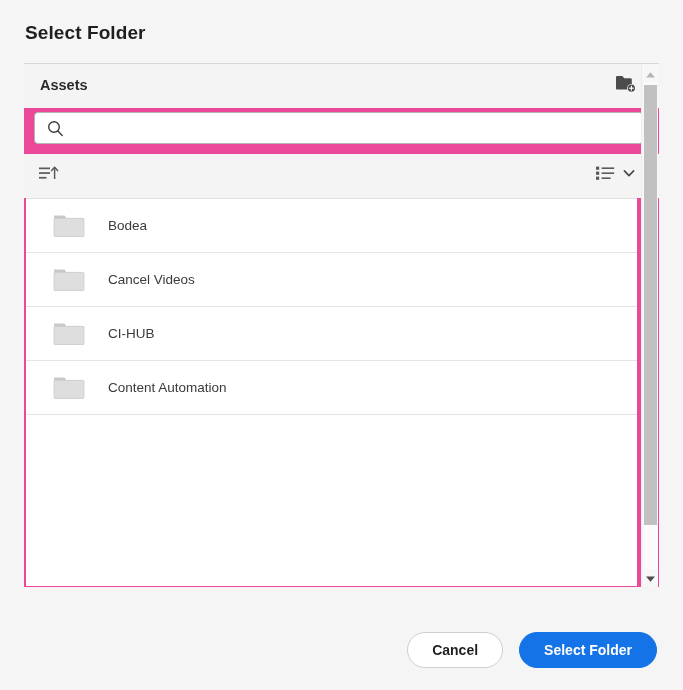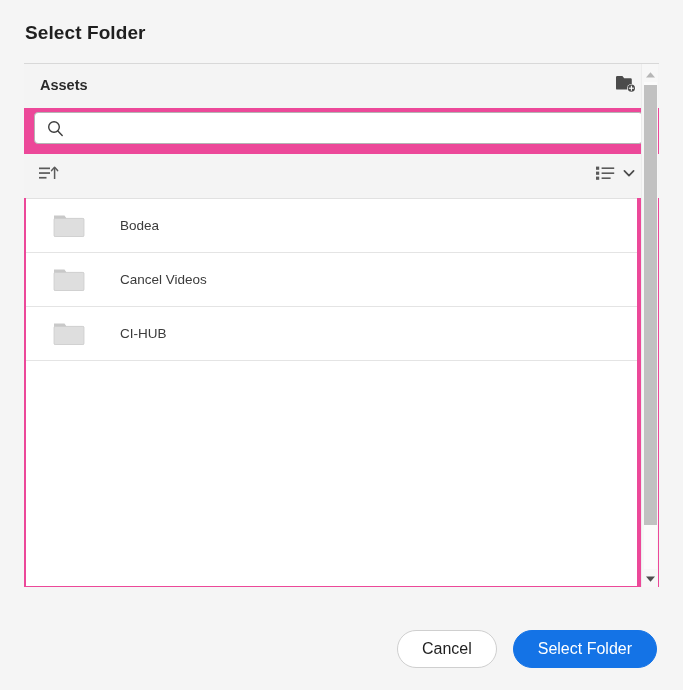--- a/index.html
+++ b/index.html
@@ -155,21 +155,21 @@
     cursor: pointer;
     box-sizing: border-box;
   }
   .folder-icon {
     margin-left: 24px;
     width: 38px;
     height: 30px;
     flex: none;
   }
   .folder-label {
-    margin-left: 32px;
+    margin-left: 20px;
     font-size: 13.5px;
     color: #3b3b3b;
   }
 
   
   .scrollbar {
     position: absolute;
     right: 1px;
     top: 0;
     width: 17px;
@@ -212,22 +212,22 @@
   .footer {
     position: absolute;
     right: 26px;
     bottom: 22px;
     display: flex;
     align-items: center;
     gap: 16px;
   }
   .btn {
     font-family: "Liberation Sans", sans-serif;
-    font-size: 16px;
-    font-weight: normal;
+    font-size: 14px;
+    font-weight: bold;
     border-radius: 999px;
     cursor: pointer;
     box-sizing: border-box;
     white-space: nowrap;
   }
   .btn-secondary {
     background: #ffffff;
     border: 1.5px solid #cfcfcf;
     color: #1f1f1f;
     padding: 9px 24px;
@@ -332,20 +332,29 @@
     <div class="folder-row">
       <span class="folder-icon">
         <svg width="38" height="30" viewBox="0 0 38 30" aria-hidden="true">
           <path d="M4 4.5 H14.5 L16.6 7.4 H34 V25.5 H4 Z" fill="#c9c9c9"></path>
           <rect x="4" y="7.4" width="30" height="18.1" rx="1.2" fill="#dedede" stroke="#cdcdcd" stroke-width="0.8"></rect>
         </svg>
       </span>
       <span class="folder-label">CI-HUB</span>
     </div>
 
+    <div class="folder-row">
+      <span class="folder-icon">
+        <svg width="38" height="30" viewBox="0 0 38 30" aria-hidden="true">
+          <path d="M4 4.5 H14.5 L16.6 7.4 H34 V25.5 H4 Z" fill="#c9c9c9"></path>
+          <rect x="4" y="7.4" width="30" height="18.1" rx="1.2" fill="#dedede" stroke="#cdcdcd" stroke-width="0.8"></rect>
+        </svg>
+      </span>
+      <span class="folder-label">Content Automation</span>
+    </div>
 
 
 
   </div>
 
   <div class="scrollbar">
     <div class="sb-arrow up">
       <span>
         <svg width="11" height="8" viewBox="0 0 11 8" aria-hidden="true">
           <path d="M5.5 1.2 L10 6.6 L1 6.6 Z" fill="#b6b6b6"></path>

